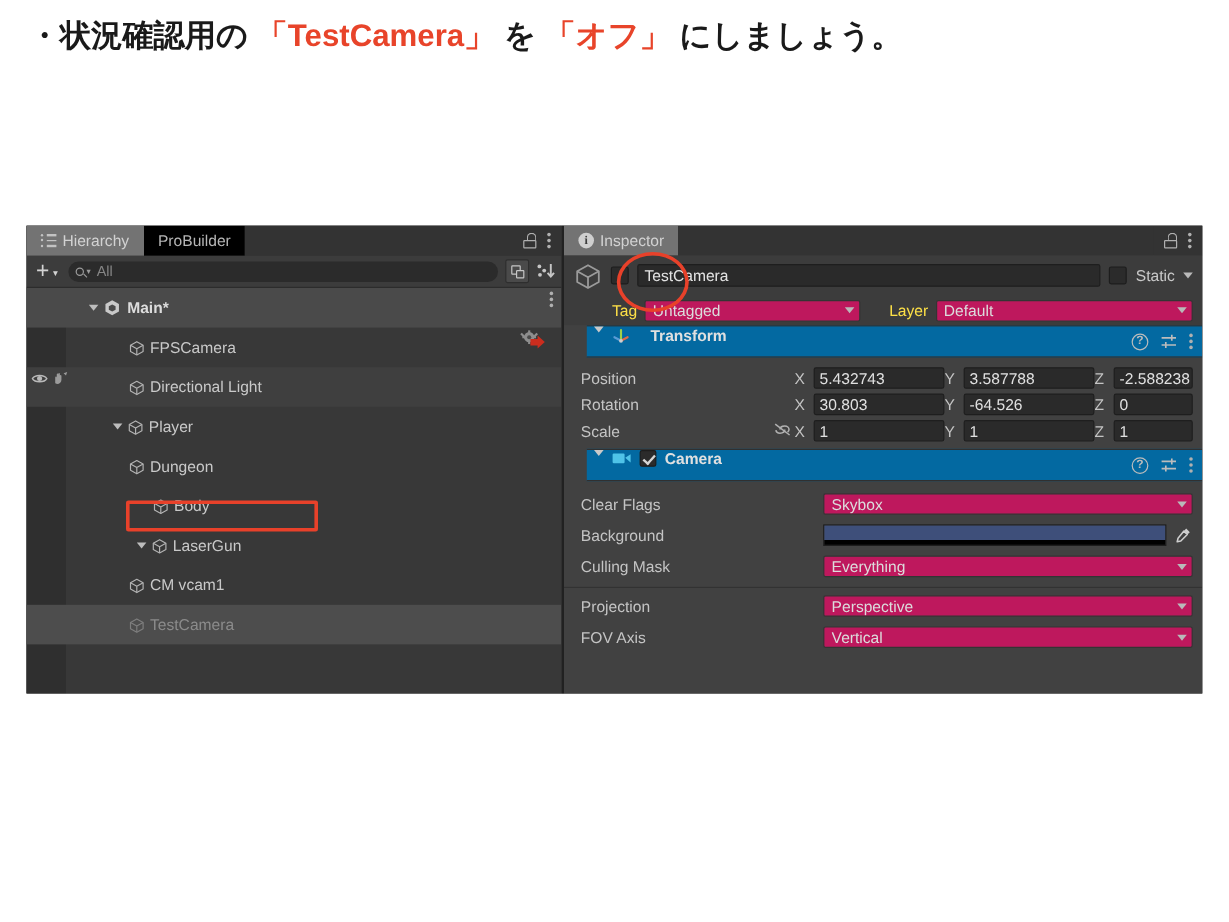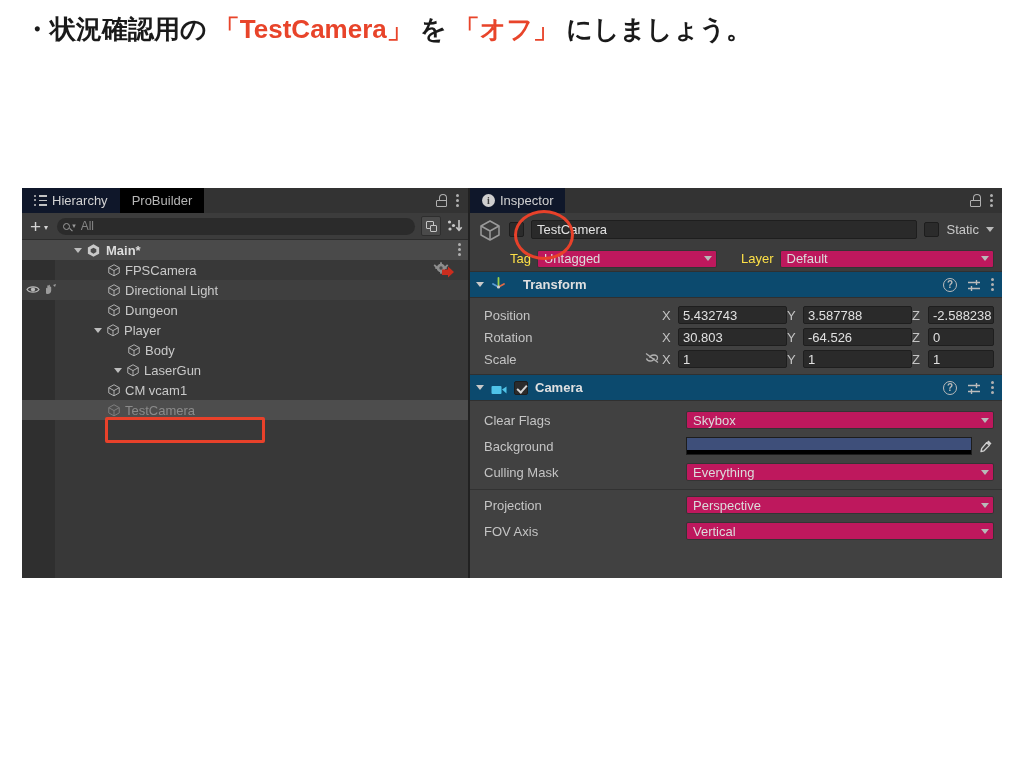--- a/index.html
+++ b/index.html
@@ -67,21 +67,21 @@
     display: flex;
     align-items: center;
     gap: 5px;
     padding: 0 12px;
     font-size: 13px;
     color: #b6b6b6;
     height: 100%;
     box-sizing: border-box;
   }
   .tab.active {
-    background: #0f172a;
+    background: #737373;
     color: #d2d2d2;
   }
   .tab.inactive { background: #000000; }
   .tabbar-fill { flex: 1; background: #333333; }
   .tabbar-right {
     display: flex;
     align-items: center;
     gap: 9px;
     padding: 0 9px;
     background: #333333;
@@ -202,21 +202,21 @@
     position: relative;
     background: #383838;
     overflow: hidden;
   }
   .gutter {
     position: absolute; left: 0; top: 0; bottom: 0; width: 33px;
     background: #2f2f2f;
   }
   .row {
     position: relative;
-    height: 20px;
+    height: 33px;
     display: flex;
     align-items: center;
     font-size: 13px;
     color: #c9c9c9;
     white-space: nowrap;
   }
   .row.scene {
     background: #4a4a4a;
     color: #dcdcdc;
     font-weight: bold;
@@ -345,26 +345,27 @@
     display: flex; align-items: center;
     padding: 0 4px 0 6px;
     font-size: 13px; color: #dcdcdc;
     box-sizing: border-box;
     min-width: 0;
   }
   .dropdown .dval { flex:1; overflow:hidden; white-space:nowrap; }
 
   .comp-header {
     height: 25px;
-    background: #0c4a6e;
+    background: #0369a1;
     border-top: 1px solid #303030;
     border-bottom: 1px solid #303030;
-    display: flex; align-items: center;
+    display: flex; 
     padding: 0 8px 0 6px;
     gap: 7px;
+    margin-left: 19px;
   }
   .comp-title { font-size: 13px; font-weight: bold; color: #e0e0e0; }
   .comp-right { margin-left: auto; display: flex; align-items: center; gap: 10px; }
   .icon-help {
     width: 14px; height: 14px; border-radius: 50%;
     border: 1.4px solid #bcbcbc; color: #bcbcbc;
     font-size: 10px; line-height: 11px; text-align:center;
     font-weight: bold; box-sizing: border-box;
     font-family: "Liberation Sans", sans-serif;
   }
@@ -544,35 +545,35 @@
         <circle cx="7" cy="5.5" r="2.1" fill="#b9b9b9"></circle>
                   </svg></span>
        <span><svg width="14" height="12" viewBox="0 0 14 12">
         <path d="M3 10 L3 5.5 C3 4.6 4.3 4.6 4.3 5.5 L4.3 3 C4.3 2.1 5.6 2.1 5.6 3 L5.6 2.5 C5.6 1.6 6.9 1.6 6.9 2.5 L6.9 4 C6.9 3.2 8.2 3.2 8.2 4.2 L8.2 7.5 C8.2 9.6 6.6 11 4.8 11 C3.6 11 3 10.6 3 10 Z" fill="#9b9b9b"></path>
         <path d="M10 2 L13 1 L12 4" fill="#9b9b9b"></path>
                   </svg></span>
               </span>
             </div>
             <div class="row">
               <span class="pad" style="width: 72px;"></span>
+              <span class="foldout"></span>
+              <span class="cube"><svg width="14" height="14" viewBox="0 0 24 24">
+  <path d="M12 3 L21 8 L21 17 L12 22 L3 17 L3 8 Z" fill="none" stroke="#b2b2b2" stroke-width="1.7" stroke-linejoin="round"></path>
+  <path d="M3 8 L12 13 L21 8 M12 13 L12 22" fill="none" stroke="#b2b2b2" stroke-width="1.7" stroke-linejoin="round"></path>
+</svg></span>
+              <span>Player</span>
+            </div>
+            <div class="row">
+              <span class="pad" style="width: 72px;"></span>
               <span class="foldout-space"></span>
               <span class="cube"><svg width="14" height="14" viewBox="0 0 24 24">
   <path d="M12 3 L21 8 L21 17 L12 22 L3 17 L3 8 Z" fill="none" stroke="#b2b2b2" stroke-width="1.7" stroke-linejoin="round"></path>
   <path d="M3 8 L12 13 L21 8 M12 13 L12 22" fill="none" stroke="#b2b2b2" stroke-width="1.7" stroke-linejoin="round"></path>
 </svg></span>
               <span>Dungeon</span>
-            </div>
-            <div class="row">
-              <span class="pad" style="width: 72px;"></span>
-              <span class="foldout"></span>
-              <span class="cube"><svg width="14" height="14" viewBox="0 0 24 24">
-  <path d="M12 3 L21 8 L21 17 L12 22 L3 17 L3 8 Z" fill="none" stroke="#b2b2b2" stroke-width="1.7" stroke-linejoin="round"></path>
-  <path d="M3 8 L12 13 L21 8 M12 13 L12 22" fill="none" stroke="#b2b2b2" stroke-width="1.7" stroke-linejoin="round"></path>
-</svg></span>
-              <span>Player</span>
             </div>
             <div class="row">
               <span class="pad" style="width: 92px;"></span>
               <span class="foldout-space"></span>
               <span class="cube"><svg width="14" height="14" viewBox="0 0 24 24">
   <path d="M12 3 L21 8 L21 17 L12 22 L3 17 L3 8 Z" fill="none" stroke="#b2b2b2" stroke-width="1.7" stroke-linejoin="round"></path>
   <path d="M3 8 L12 13 L21 8 M12 13 L12 22" fill="none" stroke="#b2b2b2" stroke-width="1.7" stroke-linejoin="round"></path>
 </svg></span>
               <span>Body</span>
             </div>

